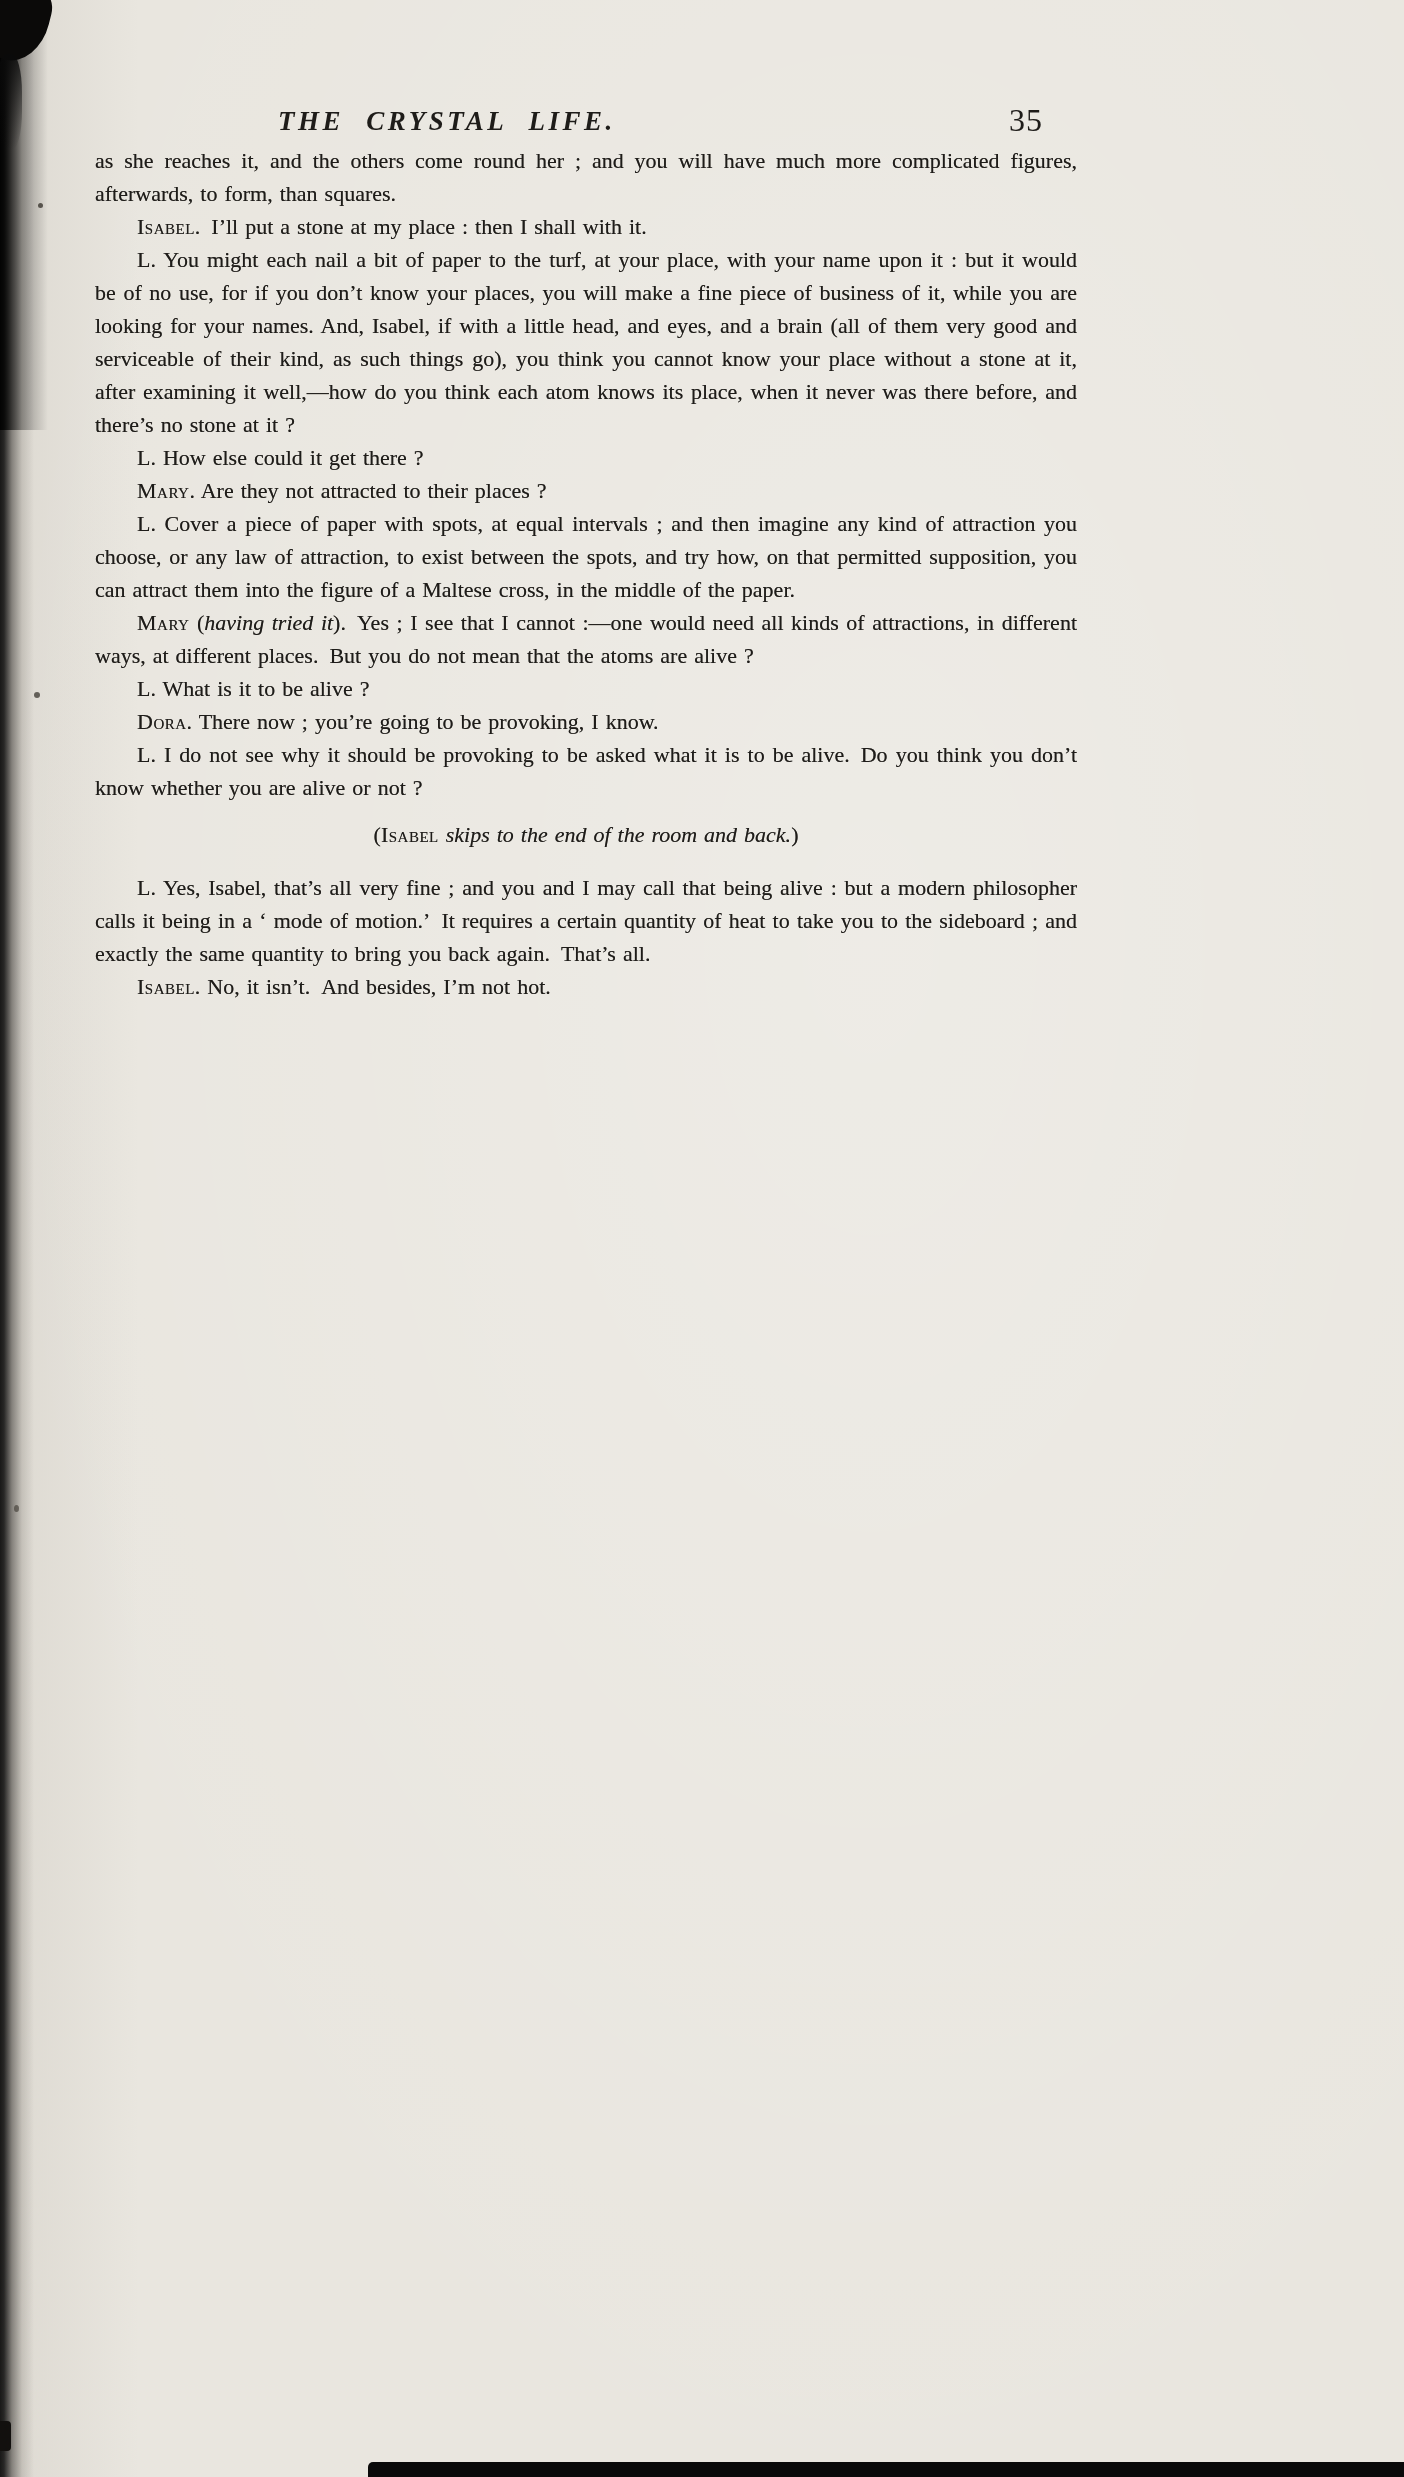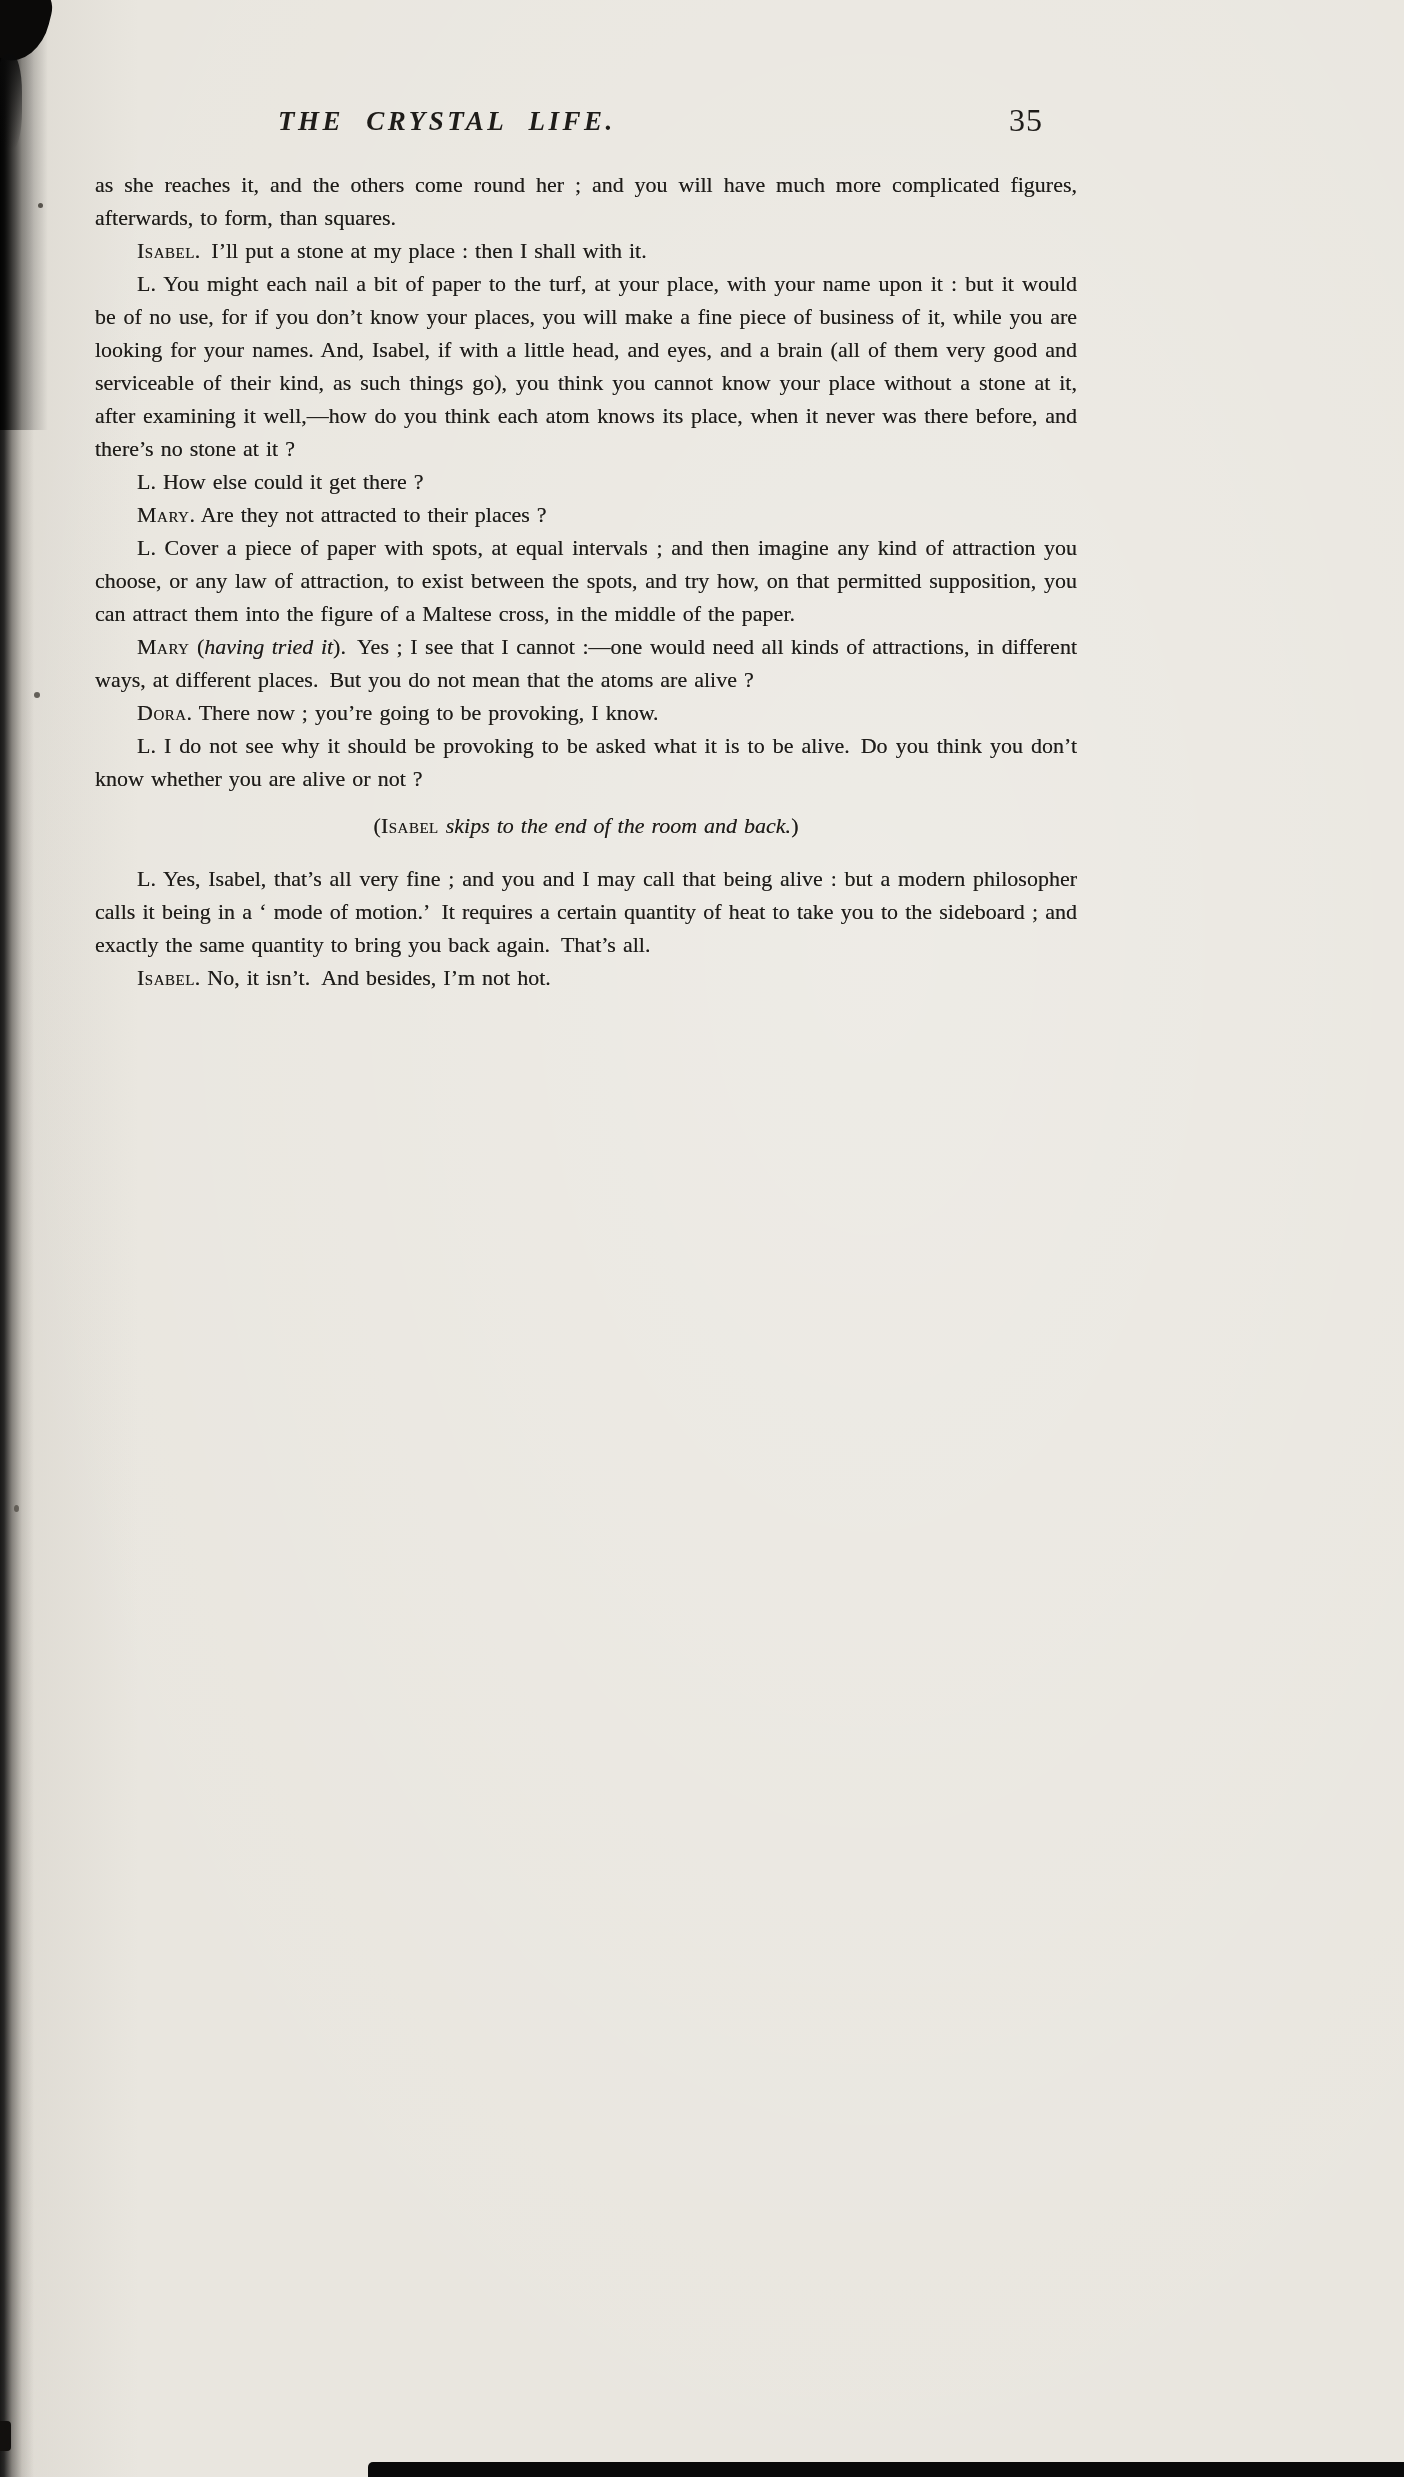--- a/index.html
+++ b/index.html
@@ -65,21 +65,21 @@
   
   .speck{position:absolute;background:#3a362f;border-radius:50%;}
   .speck.s1{left:38px;top:203px;width:5px;height:5px;opacity:.8;}
   .speck.s2{left:34px;top:692px;width:6px;height:6px;opacity:.75;}
   .speck.s3{left:14px;top:1505px;width:5px;height:7px;opacity:.6;}
 
   
   .textblock{
     position:absolute;left:95px;top:106px;width:982px;
   }
-  .header{position:relative;height:38px;margin-bottom:24px;}
+  .header{position:relative;height:38px;}
   .title{
     position:absolute;left:183px;top:0;
     font-style:italic;font-weight:600;
     font-size:27px;letter-spacing:3.5px;word-spacing:12px;
   }
   .pagenum{
     position:absolute;right:34px;top:-4px;
     font-size:32px;letter-spacing:1px;
   }
 
@@ -123,20 +123,21 @@
       <span class="pagenum">35</span>
     </div>
     <div class="body">
         <p class="para cont"><span class="seg plain">as she reaches it, and the others come round her ; and you will have much more complicated figures, afterwards, to form, than squares.</span></p>
         <p class="para dialog"><span class="seg sc">Isabel</span><span class="seg plain">. I’ll put a stone at my place : then I shall with it.</span></p>
         <p class="para dialog"><span class="seg plain">L. You might each nail a bit of paper to the turf, at your place, with your name upon it : but it would be of no use, for if you don’t know your places, you will make a fine piece of business of it, while you are looking for your names. And, Isabel, if with a little head, and eyes, and a brain (all of them very good and serviceable of their kind, as such things go), you think you cannot know your place without a stone at it, after examining it well,—how do you think each atom knows its place, when it never was there before, and there’s no stone at it ?</span></p>
         <p class="para dialog"><span class="seg plain">L. How else could it get there ?</span></p>
         <p class="para dialog"><span class="seg sc">Mary</span><span class="seg plain">. Are they not attracted to their places ?</span></p>
         <p class="para dialog"><span class="seg plain">L. Cover a piece of paper with spots, at equal intervals ; and then imagine any kind of attraction you choose, or any law of attraction, to exist between the spots, and try how, on that permitted supposition, you can attract them into the figure of a Maltese cross, in the middle of the paper.</span></p>
         <p class="para dialog"><span class="seg sc">Mary</span><span class="seg plain"> (</span><span class="seg it">having tried it</span><span class="seg plain">). Yes ; I see that I cannot :—one would need all kinds of attractions, in different ways, at different places. But you do not mean that the atoms are alive ?</span></p>
+        <p class="para dialog"><span class="seg plain">L. What is it to be alive ?</span></p>
         <p class="para dialog"><span class="seg sc">Dora</span><span class="seg plain">. There now ; you’re going to be provoking, I know.</span></p>
         <p class="para dialog"><span class="seg plain">L. I do not see why it should be provoking to be asked what it is to be alive. Do you think you don’t know whether you are alive or not ?</span></p>
         <p class="para stage"><span class="seg plain">(</span><span class="seg sc">Isabel</span><span class="seg it"> skips to the end of the room and back.</span><span class="seg plain">)</span></p>
         <p class="para dialog"><span class="seg plain">L. Yes, Isabel, that’s all very fine ; and you and I may call that being alive : but a modern philosopher calls it being in a ‘ mode of motion.’ It requires a certain quantity of heat to take you to the sideboard ; and exactly the same quantity to bring you back again. That’s all.</span></p>
         <p class="para dialog"><span class="seg sc">Isabel</span><span class="seg plain">. No, it isn’t. And besides, I’m not hot.</span></p>
       </div>
   </div>
 
 </div>
 

